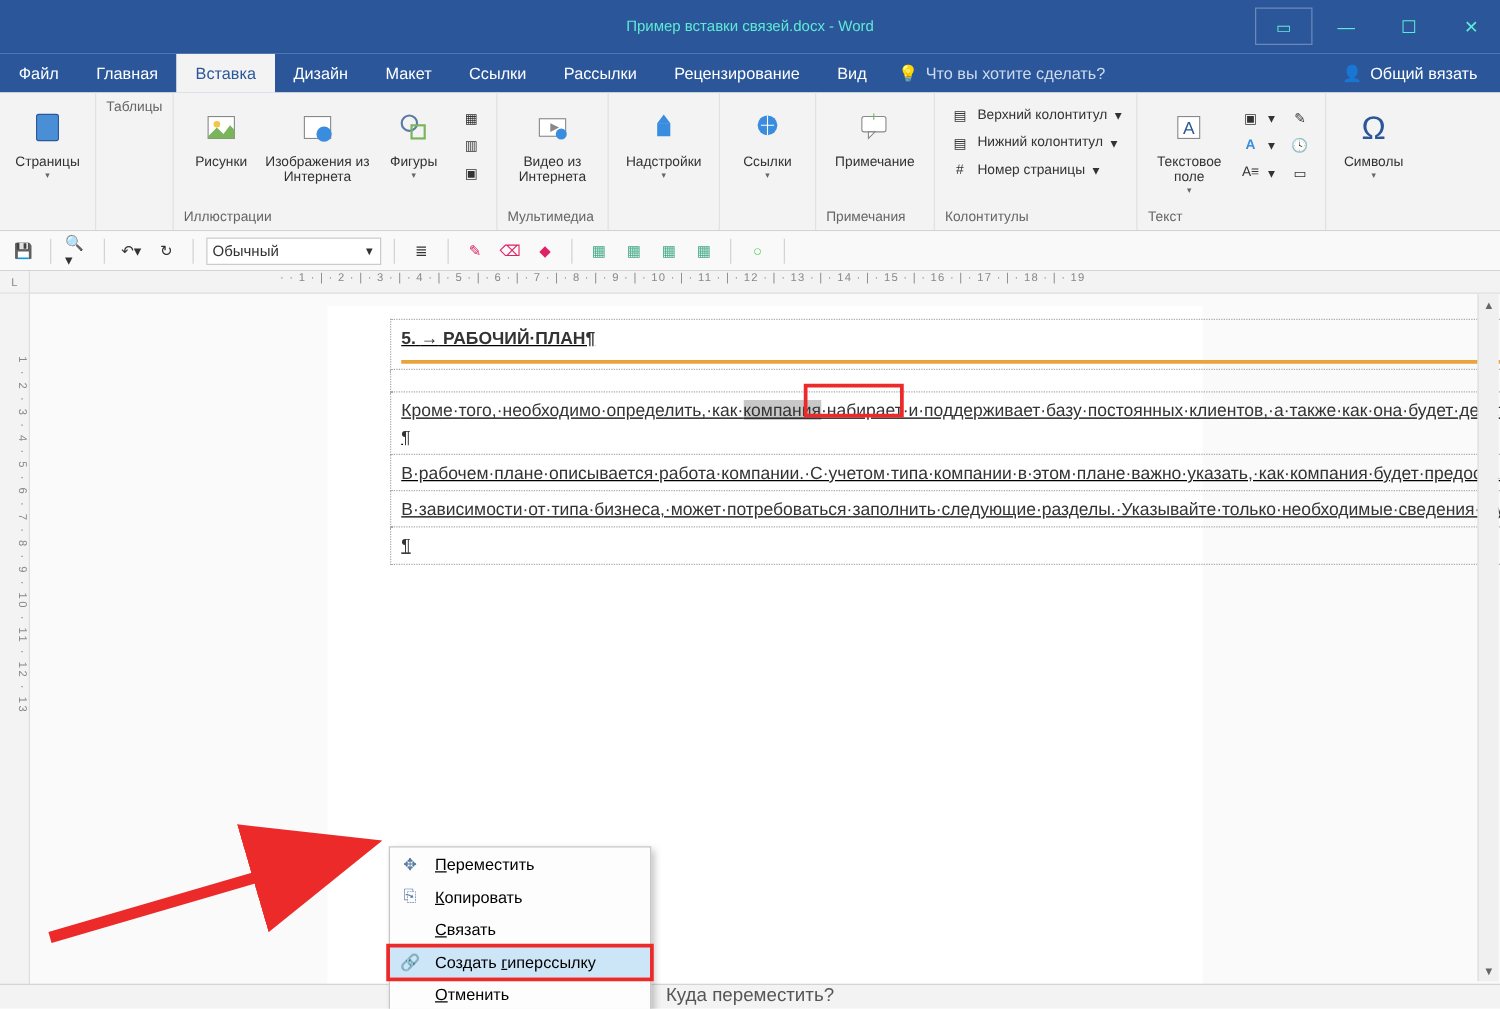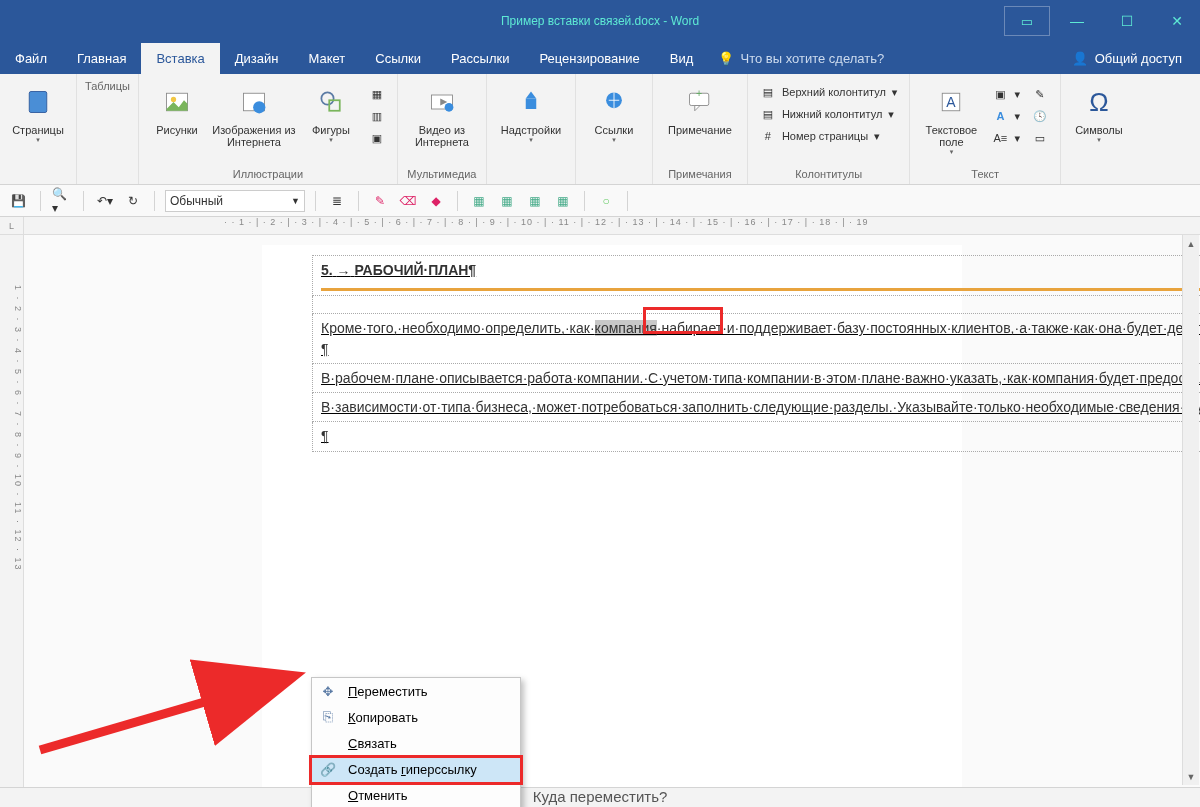--- a/index.html
+++ b/index.html
@@ -18,21 +18,21 @@
   .menubar .tab-item { padding: 0 15px; display: flex; align-items: center; cursor: pointer; }
   .menubar .tab-item.active { background: #f3f3f3; color: #2b579a; }
   .menubar .tell-me { display: flex; align-items: center; margin-left: 10px; color: #cddbee; }
   .menubar .tell-me .bulb { margin-right: 6px; }
   .menubar .share { margin-left: auto; padding: 0 18px; display: flex; align-items: center; gap: 6px; }
 
   
   .ribbon { background: #f3f3f3; border-bottom: 1px solid #d4d4d4; height: 111px; display: flex; align-items: stretch; }
   .group { border-right: 1px solid #e1e1e1; padding: 4px 8px 0 8px; display: flex; flex-direction: column; justify-content: space-between; }
   .group-body { display: flex; flex: 1; align-items: flex-start; gap: 4px; }
-  .group-label { text-align: center; font-size: 11px; color: #666; padding: 2px 0 4px; }
+  .group-label { font-size: 11px; color: #666; padding: 2px 0 4px; }
   .big-btn { width: 60px; text-align: center; font-size: 11px; color: #333; padding-top: 4px; cursor: pointer; }
   .big-btn .icon-box { height: 40px; display: flex; align-items: center; justify-content: center; margin-bottom: 2px; }
   .big-btn .drop { font-size: 7px; color: #666; display: block; }
   .stack { display: flex; flex-direction: column; gap: 2px; font-size: 11px; color: #333; }
   .stack-item { display: flex; align-items: center; gap: 6px; padding: 2px 4px; cursor: pointer; white-space: nowrap; }
   .sm-icon { width: 16px; height: 16px; display: inline-flex; align-items: center; justify-content: center; }
 
   
   .qat2 { height: 32px; background: #f9f9f9; border-bottom: 1px solid #d4d4d4; display: flex; align-items: center; padding: 0 8px; gap: 6px; font-size: 12px; color: #333; }
   .qat2 .sep { width: 1px; height: 20px; background: #d4d4d4; margin: 0 4px; }
@@ -106,21 +106,21 @@
     <div class="tab-item">Ссылки</div>
     <div class="tab-item">Рассылки</div>
     <div class="tab-item">Рецензирование</div>
     <div class="tab-item">Вид</div>
     <div class="tell-me">
       <span class="bulb">💡</span>
       <span>Что вы хотите сделать?</span>
     </div>
     <div class="share">
       <span>👤</span>
-      <span>Общий доступ</span>
+      <span>Общий вязать</span>
     </div>
   </div>
 
 <div class="ribbon">
 
   <div class="group">
     <div class="group-body">
       <div class="big-btn">
         <div class="icon-box">
             <svg class="ic" viewBox="0 0 32 32">

